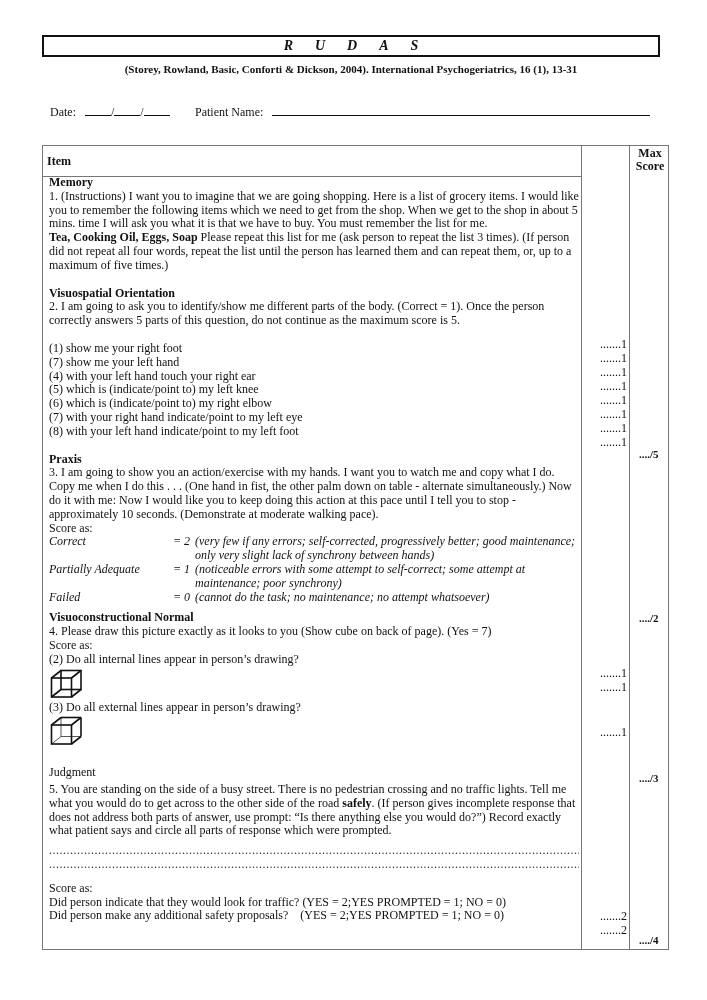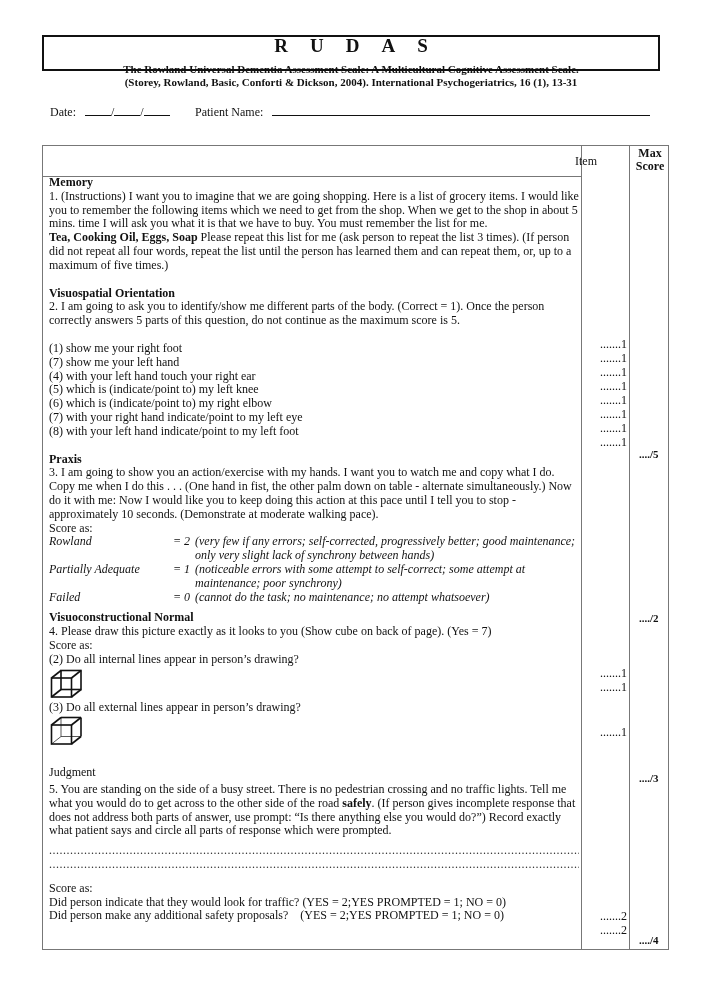--- a/index.html
+++ b/index.html
@@ -4,23 +4,23 @@
 <style>
   html, body { margin: 0; padding: 0; background: #ffffff; }
   body {
     width: 707px; height: 1000px; position: relative; overflow: hidden;
     font-family: "Liberation Serif", "DejaVu Serif", serif;
     color: #111;
     font-size: 12px;
     line-height: 13.8px;
   }
   .title-box {
-    position: absolute; left: 42px; top: 35px; width: 618px; height: 36px;
+    position: absolute; left: 42px; top: 35px; width: 618px; height: 22px;
     border: 2.5px solid #111; box-sizing: border-box;
-    text-align: center; font-weight: bold; font-size: 19px; line-height: 18px;
+    text-align: center; font-weight: bold; font-size: 14px; line-height: 18px; font-style: italic;
   }
   .title-box span { letter-spacing: 22px; padding-left: 22px; }
   .subtitle {
     position: absolute; left: 42px; top: 63px; width: 618px;
     text-align: center; font-weight: bold; font-size: 11px; line-height: 13px;
   }
   .date-row {
     position: absolute; left: 50px; top: 104px; width: 620px; font-size: 12px;
   }
   .date-row .lbl { font-weight: normal; }
@@ -28,22 +28,22 @@
   .patient { position: absolute; left: 145px; top: 0; white-space: nowrap; }
   .patient .p1 { font-weight: normal; }
 
   .table {
     position: absolute; left: 42px; top: 145px; width: 627px; height: 805px;
     border: 1px solid #777; box-sizing: border-box;
   }
   .vline { position: absolute; top: -1px; bottom: -1px; width: 0; border-left: 1px solid #777; }
   .hline { position: absolute; left: -1px; height: 0; border-top: 1px solid #777; }
   .col-item-head {
-    position: absolute; left: 16px; top: 0; width: 538px; height: 30px;
-    text-align: right; font-weight: normal; line-height: 30px;
+    position: absolute; left: 4px; top: 0; width: 538px; height: 30px;
+    text-align: left; font-weight: bold; line-height: 30px;
   }
   .col-max-head {
     position: absolute; left: 588px; top: 1px; width: 38px;
     text-align: center; font-weight: bold; line-height: 13px;
   }
   .content { position: absolute; left: 6px; top: 30px; width: 530px; }
   .content p { margin: 0; }
   .sec-title { font-weight: bold; }
   .it { }
   .b { font-weight: bold; }
@@ -55,21 +55,20 @@
   .cube { display: block; margin: 2px 0 2px 1px; }
   .dotline { overflow: hidden; white-space: nowrap; letter-spacing: 0.5px; color: #333; }
 </style>
 </head>
 <body>
 
 <div class="title-box">
   <span>RUDAS</span>
 </div>
 <div class="subtitle">
-  <div>The Rowland Universal Dementia Assessment Scale: A Multicultural Cognitive Assessment Scale.</div>
   <div>(Storey, Rowland, Basic, Conforti &amp; Dickson, 2004).  International Psychogeriatrics, 16 (1), 13-31</div>
 </div>
 
 <div class="date-row">
   <span class="lbl">Date:</span>
   <span class="blank" style="width:26px;margin-left:6px"></span>/<span class="blank" style="width:26px"></span>/<span class="blank" style="width:26px"></span>
   <div class="patient">
     <span class="p1">Patient</span>
     <span class="lbl">Name:</span>
     <span class="blank" style="width:378px;margin-left:6px"></span>
@@ -108,21 +107,21 @@
       <p>(7)  with your right hand indicate/point to my left eye</p>
       <p>(8)  with your left hand indicate/point to my left foot</p>
     </section>
     <div class="gap"></div>
 
     <section>
       <p class="sec-title">Praxis</p>
       <p>3.  I am going to show you an action/exercise with my hands.  I want you to watch me and copy what I do.  Copy me when I do this . . .  (One hand in fist, the other palm down on table - alternate simultaneously.)  Now do it with me:  Now I would like you to keep doing this action at this pace until I tell you to stop - approximately 10 seconds.  (Demonstrate at moderate walking pace).</p>
       <p>Score as:</p>
       <div class="grid3">
-        <div>Rowland</div>
+        <div>Correct</div>
         <div>= 2</div>
         <div>(very few if any errors; self-corrected, progressively better; good maintenance; only very slight lack of synchrony between hands)</div>
         <div>Partially Adequate</div>
         <div>= 1</div>
         <div>(noticeable errors with some attempt to self-correct; some attempt at maintenance; poor synchrony)</div>
         <div>Failed</div>
         <div>= 0</div>
         <div>(cannot do the task; no maintenance; no attempt whatsoever)</div>
       </div>
     </section>

